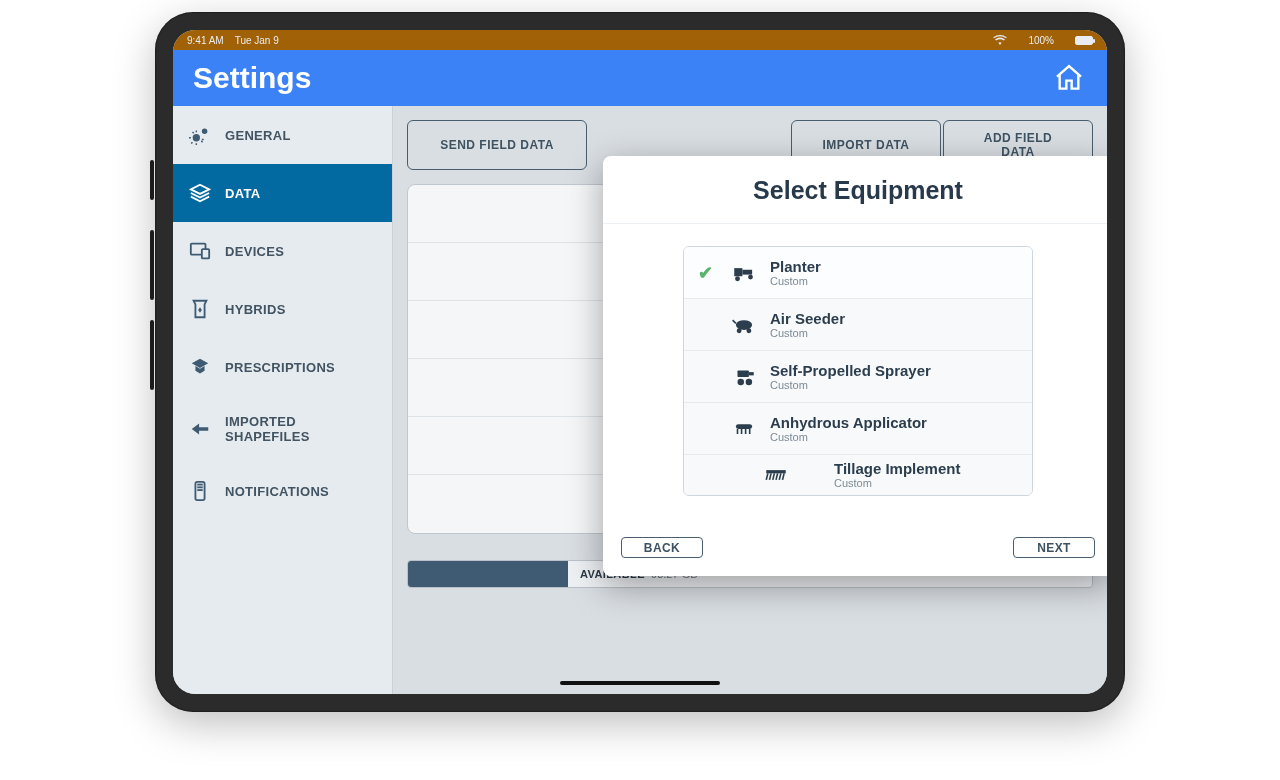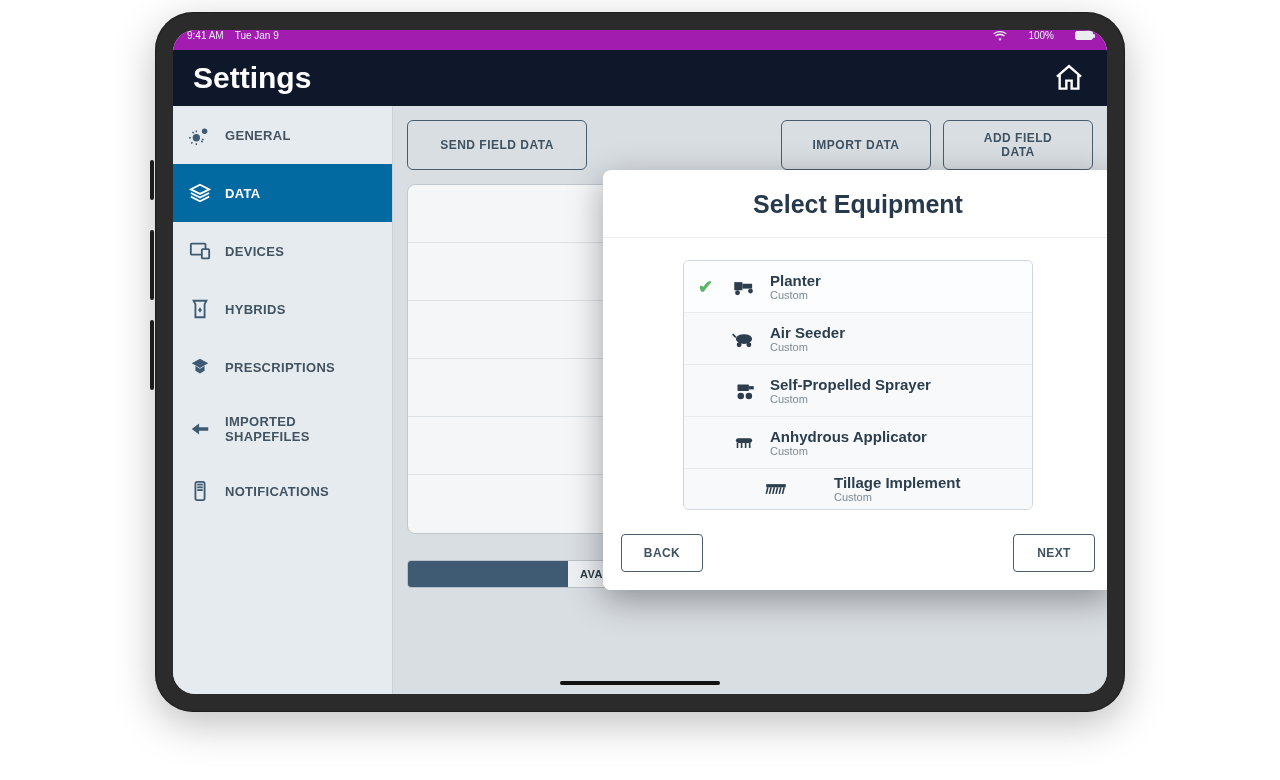--- a/index.html
+++ b/index.html
@@ -11,78 +11,78 @@
       box-shadow: 0 12px 40px rgba(0,0,0,.25), inset 0 0 2px #000;
     }
     .screen {
       width:100%; height:100%; background:#e1e6ea; border-radius:22px; overflow:hidden; position:relative;
     }
     
     .side-btn { position:absolute; left:150px; width:4px; background:#1f1f1f; border-radius:2px; }
     .side-btn.a{ top:160px; height:40px;} .side-btn.b{ top:230px; height:70px;} .side-btn.c{ top:320px; height:70px;}
 
     
-    .statusbar { height:20px; background:#a21caf; color:#e9edf1; font-size:10px; display:flex; align-items:flex-start; padding:0 14px; justify-content:space-between;}
+    .statusbar { height:20px; background:#a16207; color:#e9edf1; font-size:10px; display:flex; align-items:center; padding:0 14px; justify-content:space-between;}
     .statusbar .right{ display:flex; align-items:center; gap:21px;}
     .wifi{display:inline-flex;}
     .batt{ width:18px;height:9px;border:1px solid #e9edf1;border-radius:2px;position:relative;}
     .batt:after{content:'';position:absolute;right:-3px;top:2px;width:2px;height:4px;background:#e9edf1;border-radius:1px;}
     .batt i{display:block;width:16px;height:7px;background:#e9edf1;margin:0;}
 
     
-    .app-header{ height:56px; background:#0f172a; display:flex; align-items:center; padding:0 20px; color:#fff; justify-content:space-between;}
+    .app-header{ height:56px; background:#3b82f6; display:flex; align-items:center; padding:0 20px; color:#fff; justify-content:space-between;}
     .app-header h1{ font-size:30px; font-weight:700; }
     .home-icon{ width:36px;height:36px; display:flex; align-items:center; justify-content:center; }
 
     
     .body{ display:flex; height:calc(100% - 76px);justify-content:space-between; }
     .sidebar{ width:220px; background:#e6ebef; border-right:1px solid #c9d1d7; }
     .side-item{ display:flex; align-items:center; gap:14px; padding:18px 16px; color:#425362; font-weight:700; font-size:13px; letter-spacing:.3px; }
     .side-item .ic{ width:22px; height:22px; display:flex; align-items:center; justify-content:center; color:#3f5b73; font-size:18px;}
     .side-item.active{ background:#0369a1; color:#fff; }
     .side-item.active .ic{ color:#fff; }
 
     .main{ flex:1; position:relative; padding:14px; background:#d9dee3; }
-    .toolbar{ display:flex; gap:12px; justify-content:space-between; margin-bottom:14px; }
+    .toolbar{ display:flex; gap:2px; justify-content:space-between; margin-bottom:14px; }
     .tbtn{ border:1.5px solid #4a5d6e; border-radius:6px; padding:10px 22px; font-size:12px; font-weight:700; color:#3f5261; background:transparent; letter-spacing:.5px; }
     .tbtn.wide{ width:180px; text-align:center;}
     .tbtn.sm{ width:150px;}
     .toolbar .spacer{flex:1;}
 
     .list-area{ background:#f4f6f8; border:1px solid #c0c7cd; border-radius:8px; padding:0; }
     .row{ height:58px; border-bottom:1px solid #dde2e7; display:flex; justify-content:flex-end; align-items:center; padding-right:22px; color:#7b8894;}
     .row:last-child{border-bottom:none;}
     .chev{ font-size:16px; }
 
     .storage{ margin-top:26px; border:1px solid #b9c0c7; border-radius:4px; background:#eef1f4; height:28px; display:flex; align-items:center; font-size:11px; overflow:hidden;}
     .storage .used{ width:160px; height:100%; background:#3f5b73;}
     .storage .lbl{ padding-left:12px; color:#6a7682; }
     .storage .lbl b{color:#2d3a45;font-weight:700; letter-spacing:.4px;}
 
     .homebar{ position:absolute; bottom:9px; left:50%; transform:translateX(-50%); width:160px; height:4px; background:#111; border-radius:4px;}
 
     
     .modal{
-      position:absolute; left:210px; top:64px; width:510px; height:420px;
+      position:absolute; left:210px; top:50px; width:510px; height:420px;
       background:#fff; border-radius:8px; box-shadow:0 10px 35px rgba(0,0,0,.35);
       display:flex; flex-direction:column; overflow:hidden;
     }
     .modal h2{ text-align:center; font-size:25px; font-weight:600; color:#27394a; padding:20px 0 18px; border-bottom:1px solid #edf0f2;}
     .eq-wrap{ flex:1; padding:22px 80px 0; overflow:hidden;}
     .eq-list{ border:1px solid #cfd6dc; border-radius:6px; overflow:hidden; background:#fff;}
     .eq-item{ display:flex; align-items:center; gap:12px; padding:8px 14px; border-bottom:1px solid #e7ebee; min-height:52px; }
     .eq-item:last-child{ border-bottom:none; height:40px; min-height:40px; overflow:hidden;gap:44px;}
     .eq-item.sel{ background:#fcfdfe;}
     .eq-item:not(.sel){ background:#f7f9fa;}
     .check{ width:20px; color:#5bb46a; font-size:18px; font-weight:800; }
     .eq-icon{ width:28px; color:#2c3e4e; font-size:18px; display:flex; justify-content:center;}
     .eq-text .t{ font-size:15px; color:#2c3e4e; font-weight:600; line-height:1.15;}
     .eq-text .s{ font-size:11px; color:#7e8a94; line-height:1.15;}
     .modal-footer{ display:flex; justify-content:space-between; padding:14px 18px 18px; background:#fff;}
-    .mbtn{ border:1.5px solid #4a5d6e; border-radius:4px; width:82px; height:38px; font-size:12px; font-weight:700; color:#3f5261; background:transparent; letter-spacing:.4px;}
+    .mbtn{ border:1.5px solid #4a5d6e; border-radius:4px; width:82px; height:21px; font-size:12px; font-weight:700; color:#3f5261; background:transparent; letter-spacing:.4px;}
   </style>
 </head>
 <body>
 
 <div class="side-btn a"></div>
 <div class="side-btn b"></div>
 <div class="side-btn c"></div>
 
 <div class="device">
  <div class="screen">

